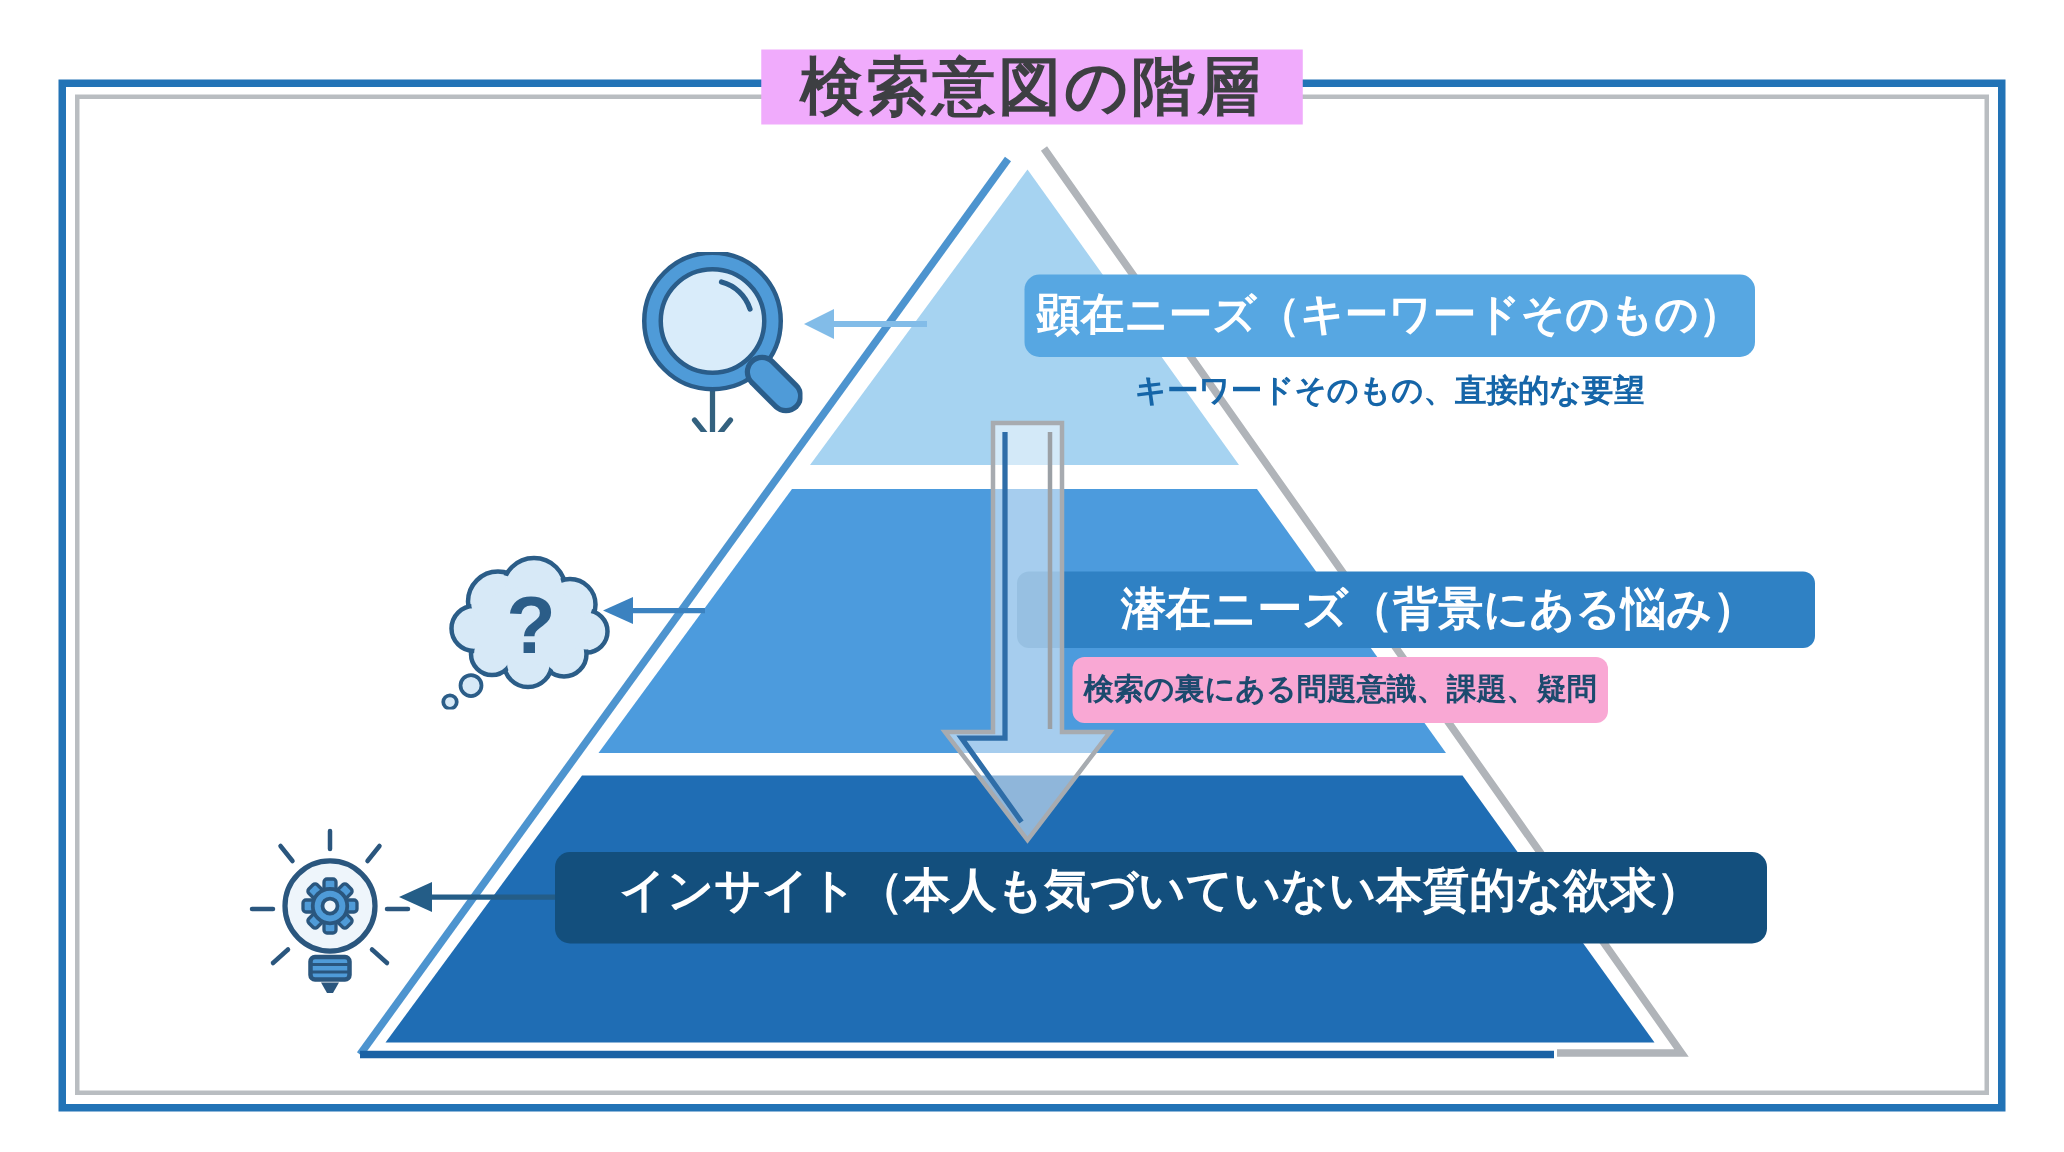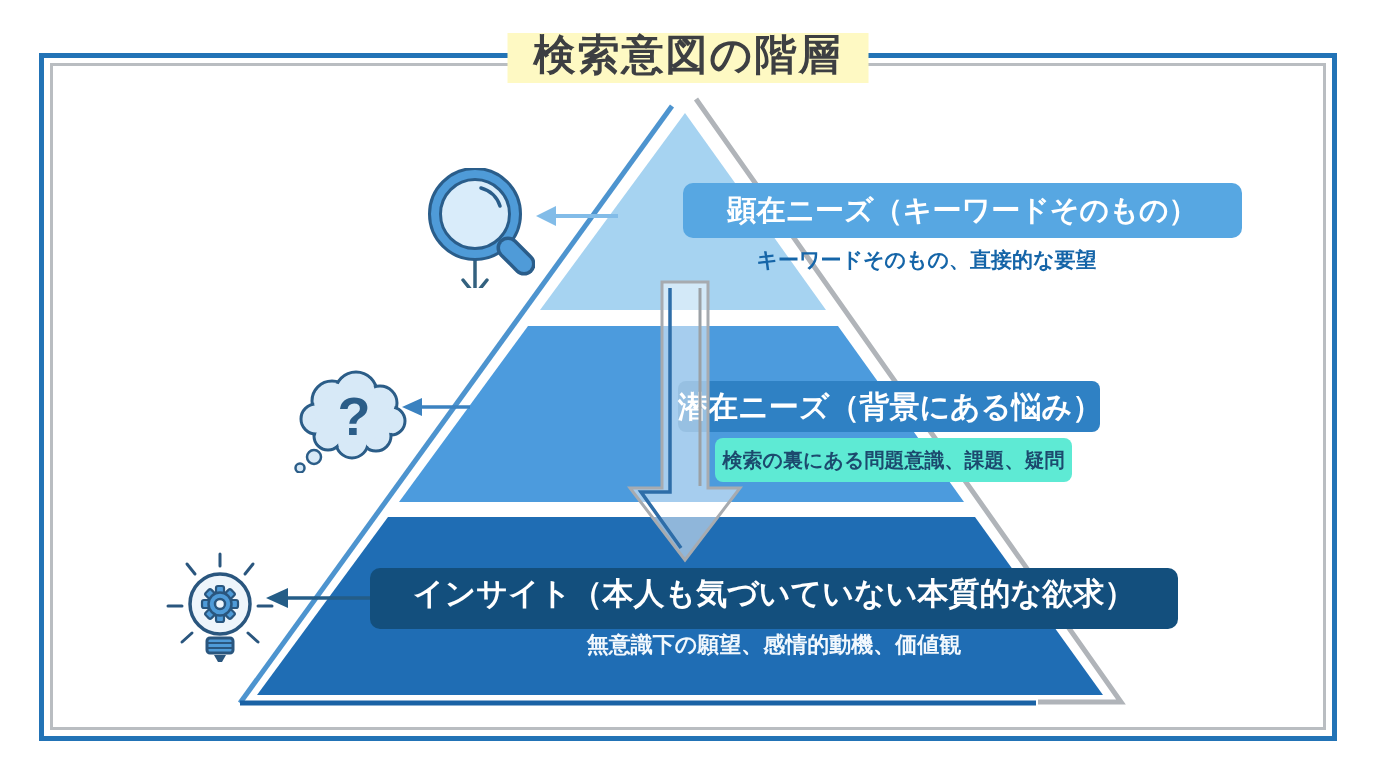--- a/index.html
+++ b/index.html
@@ -6,39 +6,39 @@
     font-family:"Liberation Sans","DejaVu Sans",sans-serif;}
   .stage{position:relative;width:1376px;height:768px;background:#fff;}
 
   
   .frame-outer{position:absolute;left:39px;top:53px;width:1298px;height:688px;
     border:5px solid #2273b6;box-sizing:border-box;z-index:1;}
   .frame-inner{position:absolute;left:50px;top:63px;width:1276px;height:667px;
     border:3px solid #b9bdc1;box-sizing:border-box;z-index:1;}
 
   .page-title{position:absolute;left:50%;top:33px;transform:translateX(-50%);
-    background:#fef9c3;padding:0 26px;font-size:42px;font-weight:600;color:#3d3f42;
-    letter-spacing:2px;line-height:50px;white-space:nowrap;z-index:6;font-family:Liberation Mono, monospace;}
+    background:#f0abfc;padding:0 26px;font-size:42px;font-weight:600;color:#3d3f42;
+    letter-spacing:2px;line-height:50px;white-space:nowrap;z-index:6;}
 
   svg.layer{position:absolute;left:0;top:0;z-index:2;}
   svg.layer-top{z-index:4;}
 
   .lvl-label{position:absolute;color:#ffffff;font-weight:bold;text-align:center;
     white-space:nowrap;z-index:3;box-sizing:border-box;}
-  .label-1{left:683px;top:183px;width:559px;height:55px;line-height:55px;
+  .label-1{left:683px;top:183px;width:487px;height:55px;line-height:55px;
     font-size:29px;background:#57a7e2;border-radius:10px;}
-  .label-2{left:678px;top:381px;width:422px;height:51px;line-height:51px;
-    font-size:30px;background:#2f81c4;border-radius:8px;}
+  .label-2{left:678px;top:381px;width:532px;height:51px;line-height:51px;
+    font-size:30px;background:#2f81c4;border-radius:8px;padding-left:31px;}
   .label-3{left:370px;top:568px;width:808px;height:61px;line-height:51px;
     font-size:31px;background:#134f7d;border-radius:10px;}
 
   .caption{position:absolute;font-weight:bold;text-align:center;white-space:nowrap;z-index:3;}
   .caption-1{left:683px;top:246px;width:487px;font-size:21px;color:#1565a8;}
   .caption-2{left:715px;top:438px;width:357px;height:44px;line-height:44px;
-    font-size:20px;color:#1c4a6e;background:#5eead4;border-radius:8px;}
+    font-size:20px;color:#1c4a6e;background:#f9a8d4;border-radius:8px;}
   .caption-3{left:370px;top:630px;width:808px;font-size:22px;color:#f2f8fd;}
 
   .icon{position:absolute;z-index:3;}
   .icon-magnifier{left:423px;top:168px;}
   .icon-thought{left:292px;top:365px;}
   .icon-bulb{left:160px;top:548px;}
 </style>
 </head>
 <body>
 
@@ -73,21 +73,20 @@
     </g>
   </svg>
 
   <div class="lvl-label label-1">顕在ニーズ（キーワードそのもの）</div>
   <div class="caption caption-1">キーワードそのもの、直接的な要望</div>
 
   <div class="lvl-label label-2">潜在ニーズ（背景にある悩み）</div>
   <div class="caption caption-2">検索の裏にある問題意識、課題、疑問</div>
 
   <div class="lvl-label label-3">インサイト（本人も気づいていない本質的な欲求）</div>
-  <div class="caption caption-3">無意識下の願望、感情的動機、価値観</div>
 
   <svg class="layer layer-top" width="1376" height="768" viewBox="0 0 1376 768" style="pointer-events:none;">
     <path d="M 662,282 L 708,282 L 708,488 L 740,488 L 685,560 L 630,488 L 662,488 Z" fill="rgba(255,255,255,0.5)" stroke="#a7abb0" stroke-width="3"></path>
     <polyline points="670,288 670,492 641,492 681,548" fill="none" stroke="#2e6da8" stroke-width="3.5"></polyline>
     <line x1="700" y1="288" x2="700" y2="486" stroke="#9ba0a5" stroke-width="3"></line>
   </svg>
 
   <svg class="icon icon-magnifier" width="112" height="120" viewBox="0 0 112 120">
     <line x1="52" y1="58" x2="52" y2="126" stroke="#33617f" stroke-width="3.5"></line>
     <polyline points="40,112 52,127 64,112" fill="none" stroke="#33617f" stroke-width="3.5" stroke-linecap="round" stroke-linejoin="round"></polyline>

